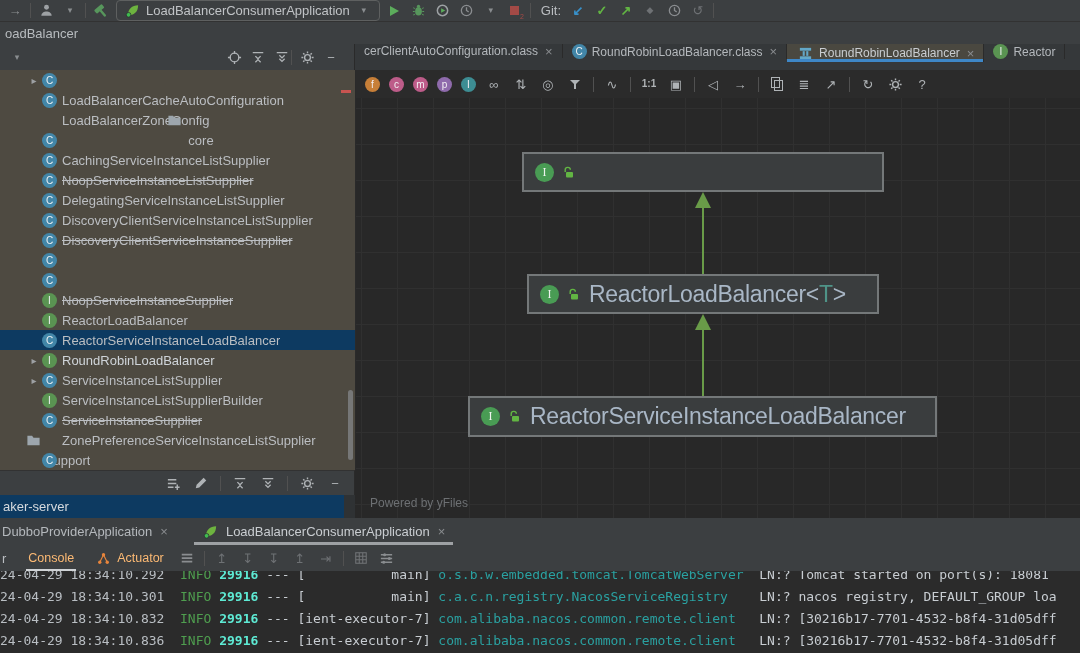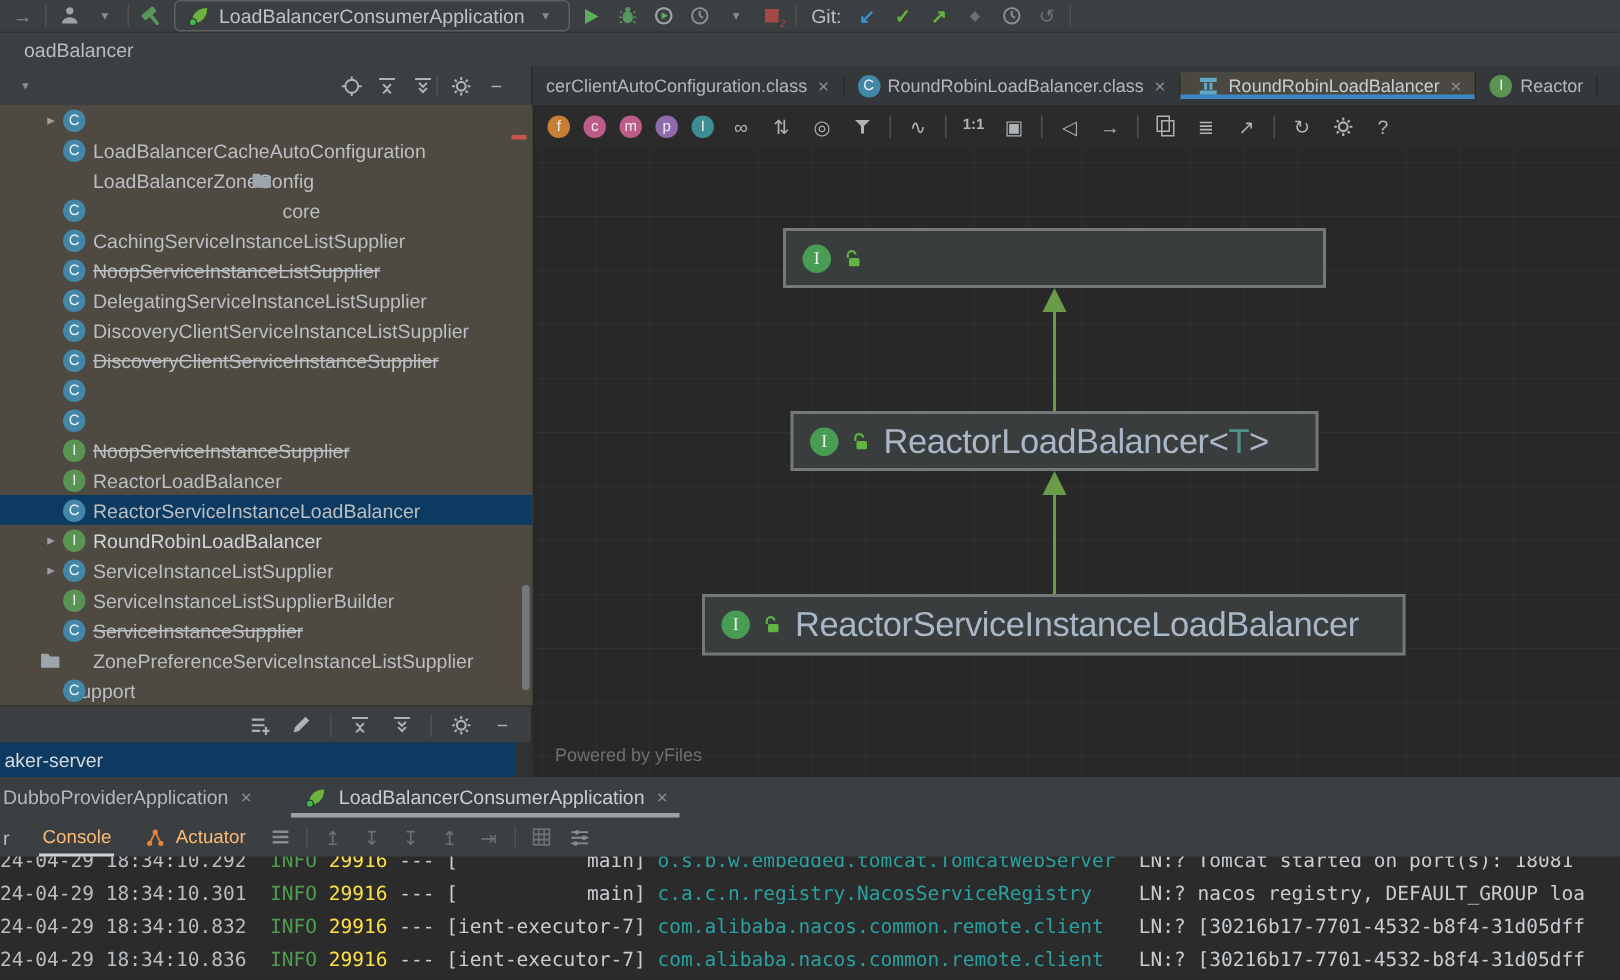--- a/index.html
+++ b/index.html
@@ -3,26 +3,26 @@
 <meta charset="utf-8">
 <style>
   html,body{margin:0;padding:0;background:#1e1e1e;}
   #app{position:relative;width:1080px;height:653px;background:#282828;overflow:hidden;
        font-family:"Liberation Sans",sans-serif;font-size:13px;color:#bbbec2;}
   
   .main-toolbar{position:absolute;left:0;top:0;width:1080px;height:22px;background:#3c3f41;
     display:flex;align-items:center;gap:6px;padding-left:6px;box-sizing:border-box;border-bottom:1px solid #323232;}
   .navbar{position:absolute;left:0;top:22px;width:1080px;height:22px;background:#3c3f41;
     display:flex;align-items:center;border-bottom:1px solid #323232;}
-  .navbar span{padding-left:16px;color:#b8bcbf;}
+  .navbar span{padding-left:5px;color:#b8bcbf;}
   .panel-header{position:absolute;left:0;top:44px;width:355px;height:26px;background:#3c3f41;
     display:flex;align-items:center;box-sizing:border-box;padding:0 14px 0 8px;border-right:1px solid #2a2a2a;}
   .panel-header .spacer{flex:1;}
   
-  .tabbar{position:absolute;left:355px;top:44px;width:725px;height:26px;background:#35383a;display:flex;align-items:center;}
+  .tabbar{position:absolute;left:355px;top:44px;width:725px;height:26px;background:#35383a;display:flex;align-items:flex-start;}
   .tab{position:relative;display:flex;align-items:center;gap:5px;padding:0 9px;font-size:12px;color:#b4b8bc;
        border-right:1px solid #2a2a2a;white-space:nowrap;cursor:default;}
   .tab.selected{background:#4a4840;color:#c9cdd1;}
   .tab.selected::after{content:'';position:absolute;left:0;right:0;bottom:0;height:3px;background:#3e87c7;}
   .close-x{color:#8a8d90;font-size:13px;line-height:1;margin-left:2px;}
   
   .diag-toolbar{position:absolute;left:355px;top:70px;width:725px;height:28px;background:#2b2b2b;
     display:flex;align-items:center;gap:9px;padding-left:10px;box-sizing:border-box;}
   .vsep{width:1px;height:15px;background:#515151;flex:0 0 auto;}
   
@@ -59,21 +59,21 @@
   .run-panel{position:absolute;left:0;top:518px;width:1080px;height:135px;background:#3c3f41;}
   .run-tabs{height:27px;display:flex;align-items:stretch;}
   .rtab{position:relative;display:flex;align-items:center;gap:6px;padding:0 8px 0 2px;white-space:nowrap;color:#b4b8bc;}
   .rtab.selected{margin-left:18px;padding-left:8px;color:#c9cdd1;}
   .rtab.selected::after{content:'';position:absolute;left:0;right:0;bottom:0;height:3px;background:#9ea1a4;}
   .console-tabs{height:26px;display:flex;align-items:center;gap:8px;padding-left:2px;}
   .ctab{position:relative;height:26px;display:flex;align-items:center;gap:5px;padding:0 6px;color:#fdba74;font-size:12.5px;}
   .ctab.selected::after{content:'';position:absolute;left:4px;right:4px;bottom:0;height:2px;background:#d0d3d6;}
   .console{height:82px;background:#2b2b2b;overflow:hidden;}
   .console pre{margin:-7px 0 0 0;font-family:"DejaVu Sans Mono","Liberation Mono",monospace;font-size:13px;line-height:22px;white-space:pre;color:#c8cdd2;}
-  .lg-time{color:#b9bec3;} .lg-info{color:#4f9e4f;} .lg-pid{color:#fde047;} .lg-logger{color:#2aa1a1;}
+  .lg-time{color:#b9bec3;} .lg-info{color:#4f9e4f;} .lg-pid{color:#5eead4;font-weight:bold;} .lg-logger{color:#2aa1a1;}
   
   .ic{display:inline-flex;align-items:center;justify-content:center;width:18px;height:18px;color:#afb3b6;flex:0 0 auto;position:relative;}
   .ic .ch{font-size:13px;line-height:1;}
   .g{color:#8a8d90;} .g2{color:#6e7174;}
   .cbadge{width:15px;height:15px;border-radius:50%;display:inline-flex;align-items:center;justify-content:center;
     font-size:10px;color:#f2eef2;flex:0 0 auto;}
   .ic-play::before{content:'';width:0;height:0;border-left:9px solid #5cad5c;border-top:5px solid transparent;border-bottom:5px solid transparent;}
   .ic-stop::before{content:'';width:9px;height:9px;background:#a34a46;}
   .ic-stop::after{content:'2';font-size:7px;color:#a34a46;position:absolute;right:0;bottom:0;}
   .ic-filter::before{content:'';width:0;height:0;border-left:5px solid transparent;border-right:5px solid transparent;border-top:5px solid #afb3b6;margin-top:-4px;}

